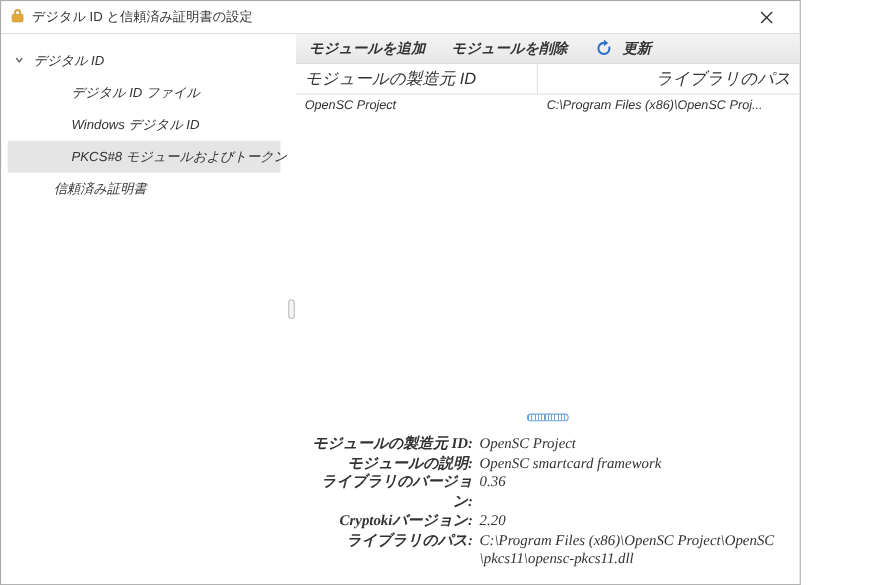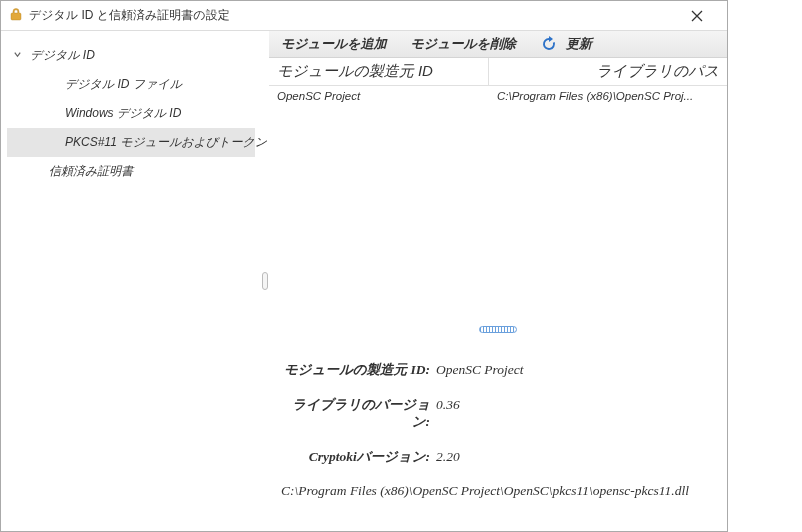--- a/index.html
+++ b/index.html
@@ -27,21 +27,21 @@
   .th { padding:4px 8px; border-right:1px solid #e0e0e0; font-size:15px; }
   .th:first-child { width:220px; }
   .th:last-child { flex:1; border-right:0;text-align:right; }
   .trow { display:flex; }
   .td { padding:4px 8px; font-size:11.5px; overflow:hidden; text-overflow:ellipsis; white-space:nowrap; }
   .td:first-child { width:220px; }
   .td:last-child { flex:1; }
   .vsplit { height:10px; display:flex; align-items:center; justify-content:center; cursor:row-resize; }
   .vsplit-handle { width:38px; height:7px; border:1px solid #6aa0dd; border-radius:4px; background:repeating-linear-gradient(90deg,#6aa0dd 0 1px,transparent 1px 3px); }
   .details { padding:10px 16px 14px 10px; font-size:13.5px; }
-  .detail-row { display:flex; margin:17px 0; align-items:flex-start; }
+  .detail-row { display:flex; margin:0 0; align-items:flex-start; }
   .dlabel { width:155px; text-align:right; font-weight:bold; padding-right:4px; font-family:"MS Mincho","Yu Mincho",serif; line-height:1.3; }
   .dval { flex:1; font-family:"MS Mincho","Yu Mincho","Times New Roman",serif; padding-left:2px; line-height:1.3; word-break:break-all; }
   .spacer-top { flex:1; }
 </style>
 </head>
 <body>
 
 <div class="window">
   <div class="titlebar">
     <span>
@@ -62,21 +62,21 @@
       <div class="tree-item" style="padding-left:6px">
         <span class="chev">
           <svg width="9" height="9" viewBox="0 0 10 10">
               <path d="M2 3l3 4 3-4" fill="none" stroke="#666" stroke-width="1.4"></path>
             </svg>
         </span>
         <span>デジタル ID</span>
       </div>
       <div class="tree-item indent2"><span>デジタル ID ファイル</span></div>
       <div class="tree-item indent2"><span>Windows デジタル ID</span></div>
-      <div class="tree-item indent2 selected"><span>PKCS#11 モジュールおよびトークン</span></div>
+      <div class="tree-item indent2 selected"><span>PKCS#8 モジュールおよびトークン</span></div>
       <div class="tree-item indent1"><span>信頼済み証明書</span></div>
     </div>
 
     <div class="splitter">
         <div class="splitter-dots"></div>
       </div>
 
     <div class="main">
       <div class="toolbar">
         <span class="btn">モジュールを追加</span>
@@ -108,26 +108,31 @@
       <div class="vsplit">
           <div class="vsplit-handle"></div>
         </div>
 
       <div class="details">
         <div class="detail-row">
             <div class="dlabel">モジュールの製造元 ID:</div>
             <div class="dval">OpenSC Project</div>
           </div>
         <div class="detail-row">
+            <div class="dlabel">モジュールの説明:</div>
+            <div class="dval">OpenSC smartcard framework</div>
+          </div>
+        <div class="detail-row">
             <div class="dlabel">ライブラリのバージョン:</div>
             <div class="dval">0.36</div>
           </div>
         <div class="detail-row">
             <div class="dlabel">Cryptokiバージョン:</div>
             <div class="dval">2.20</div>
           </div>
         <div class="detail-row">
+            <div class="dlabel">ライブラリのパス:</div>
             <div class="dval">C:\Program Files (x86)\OpenSC Project\OpenSC\pkcs11\opensc-pkcs11.dll</div>
           </div>
       </div>
     </div>
   </div>
 </div>
 
 </body></html>

